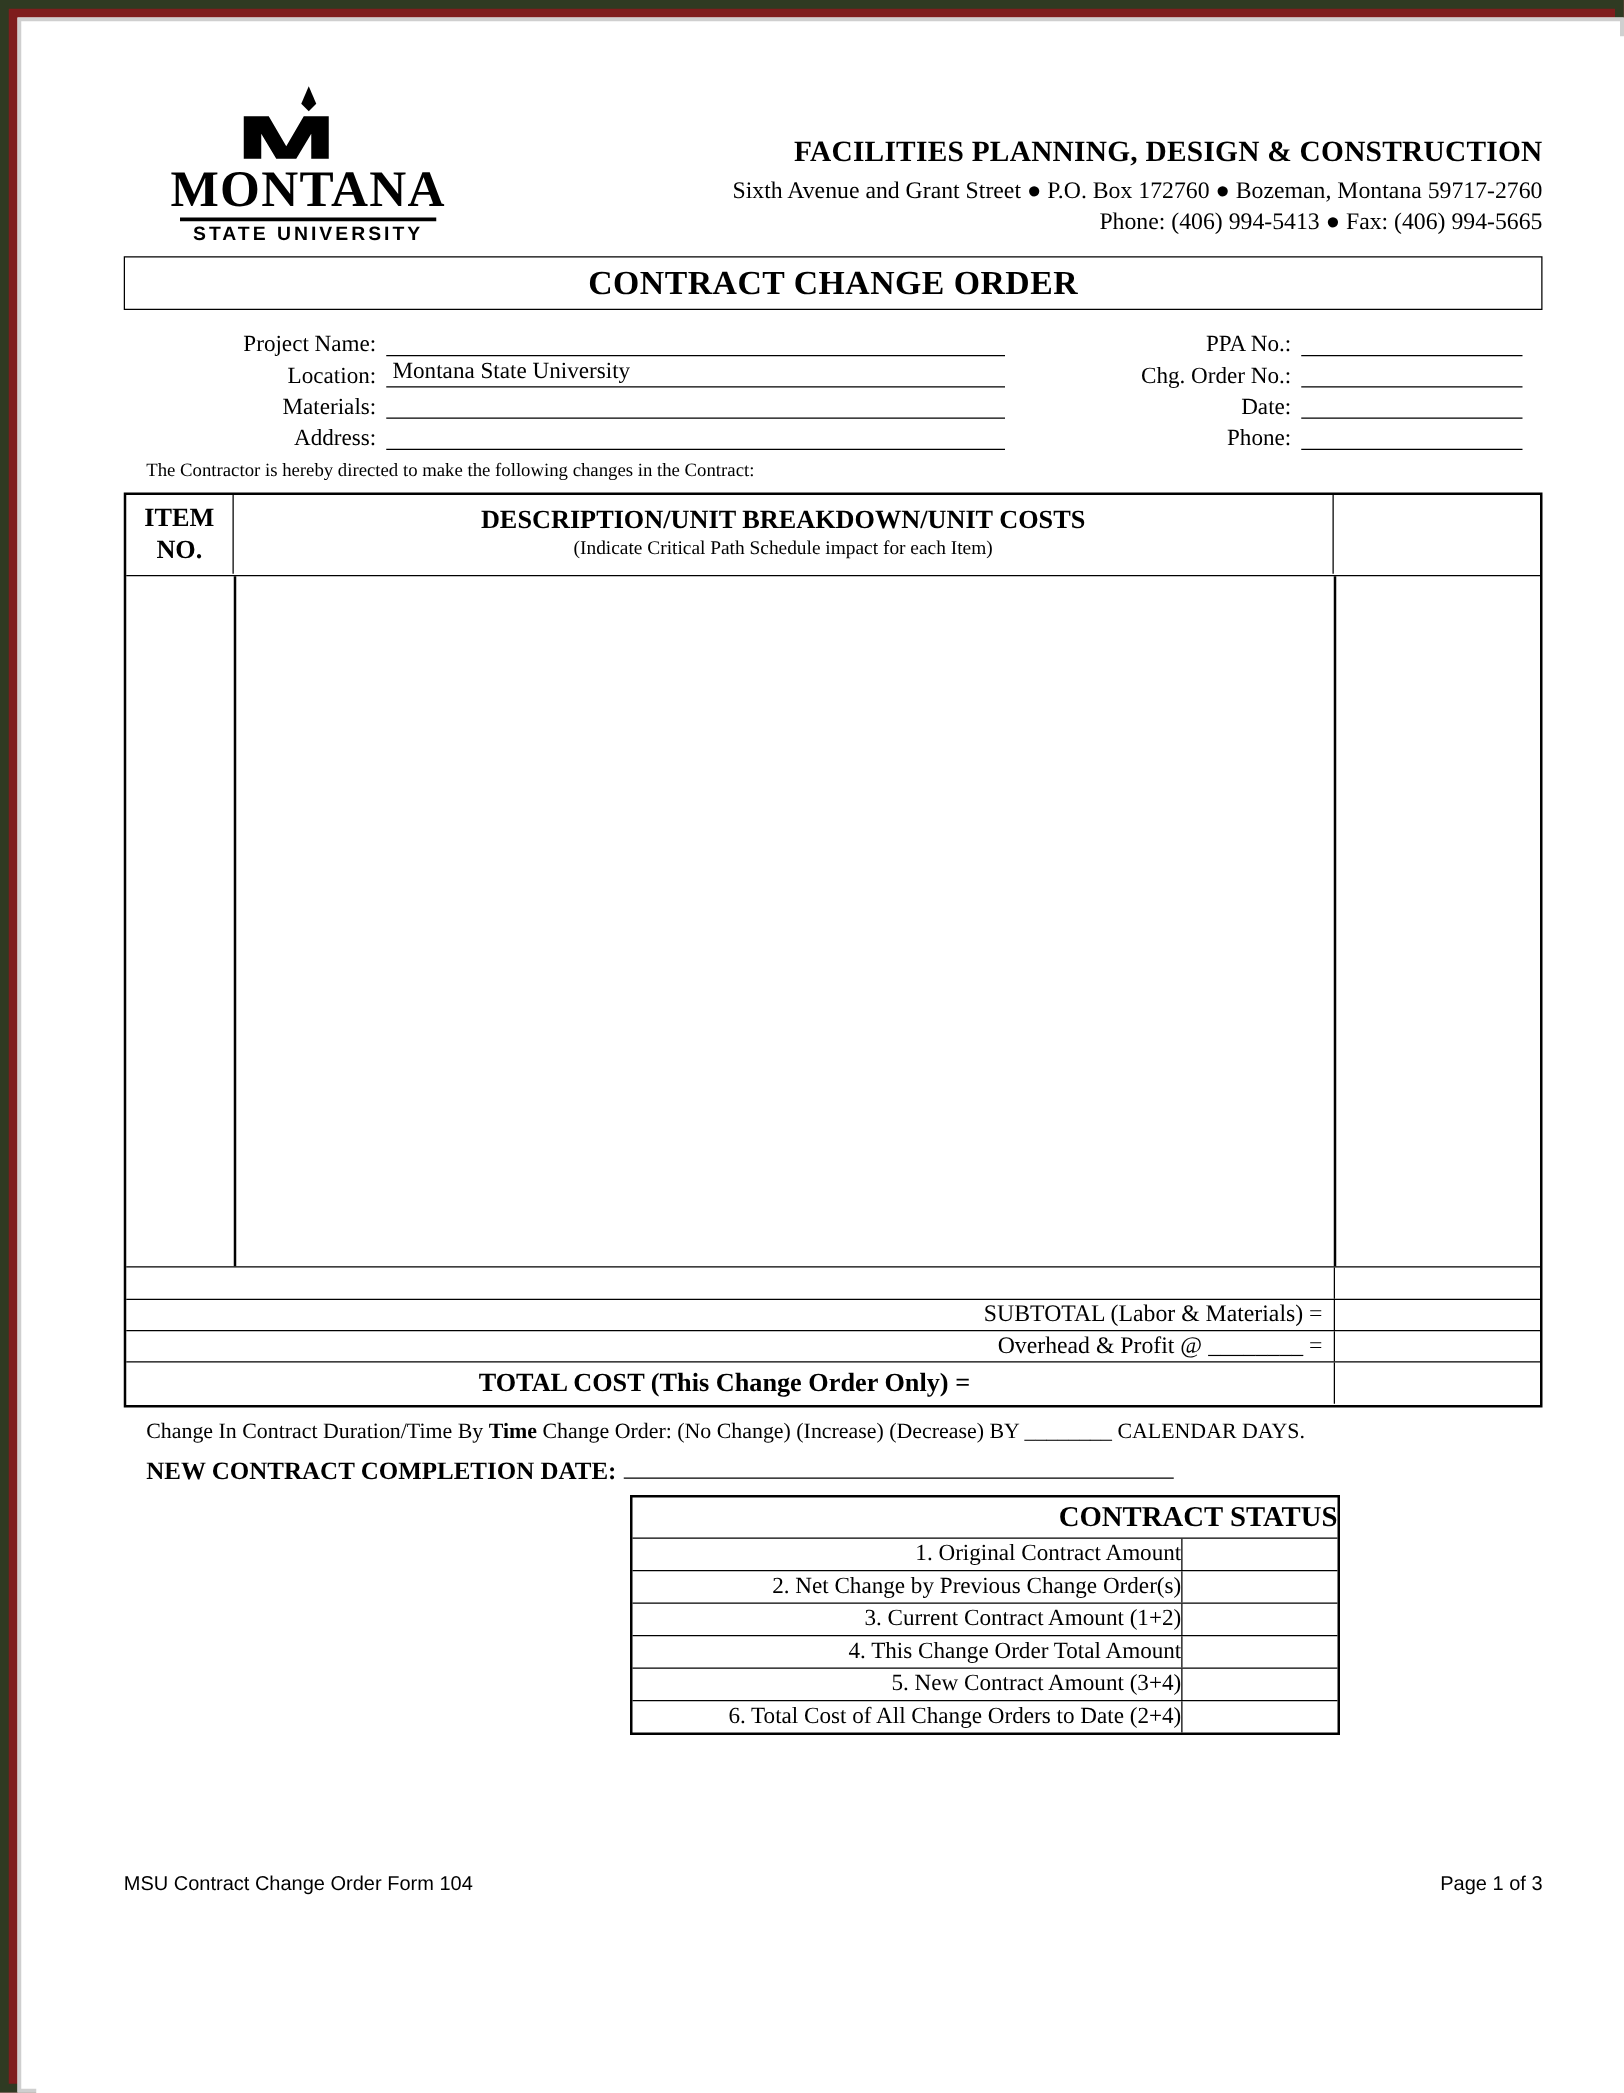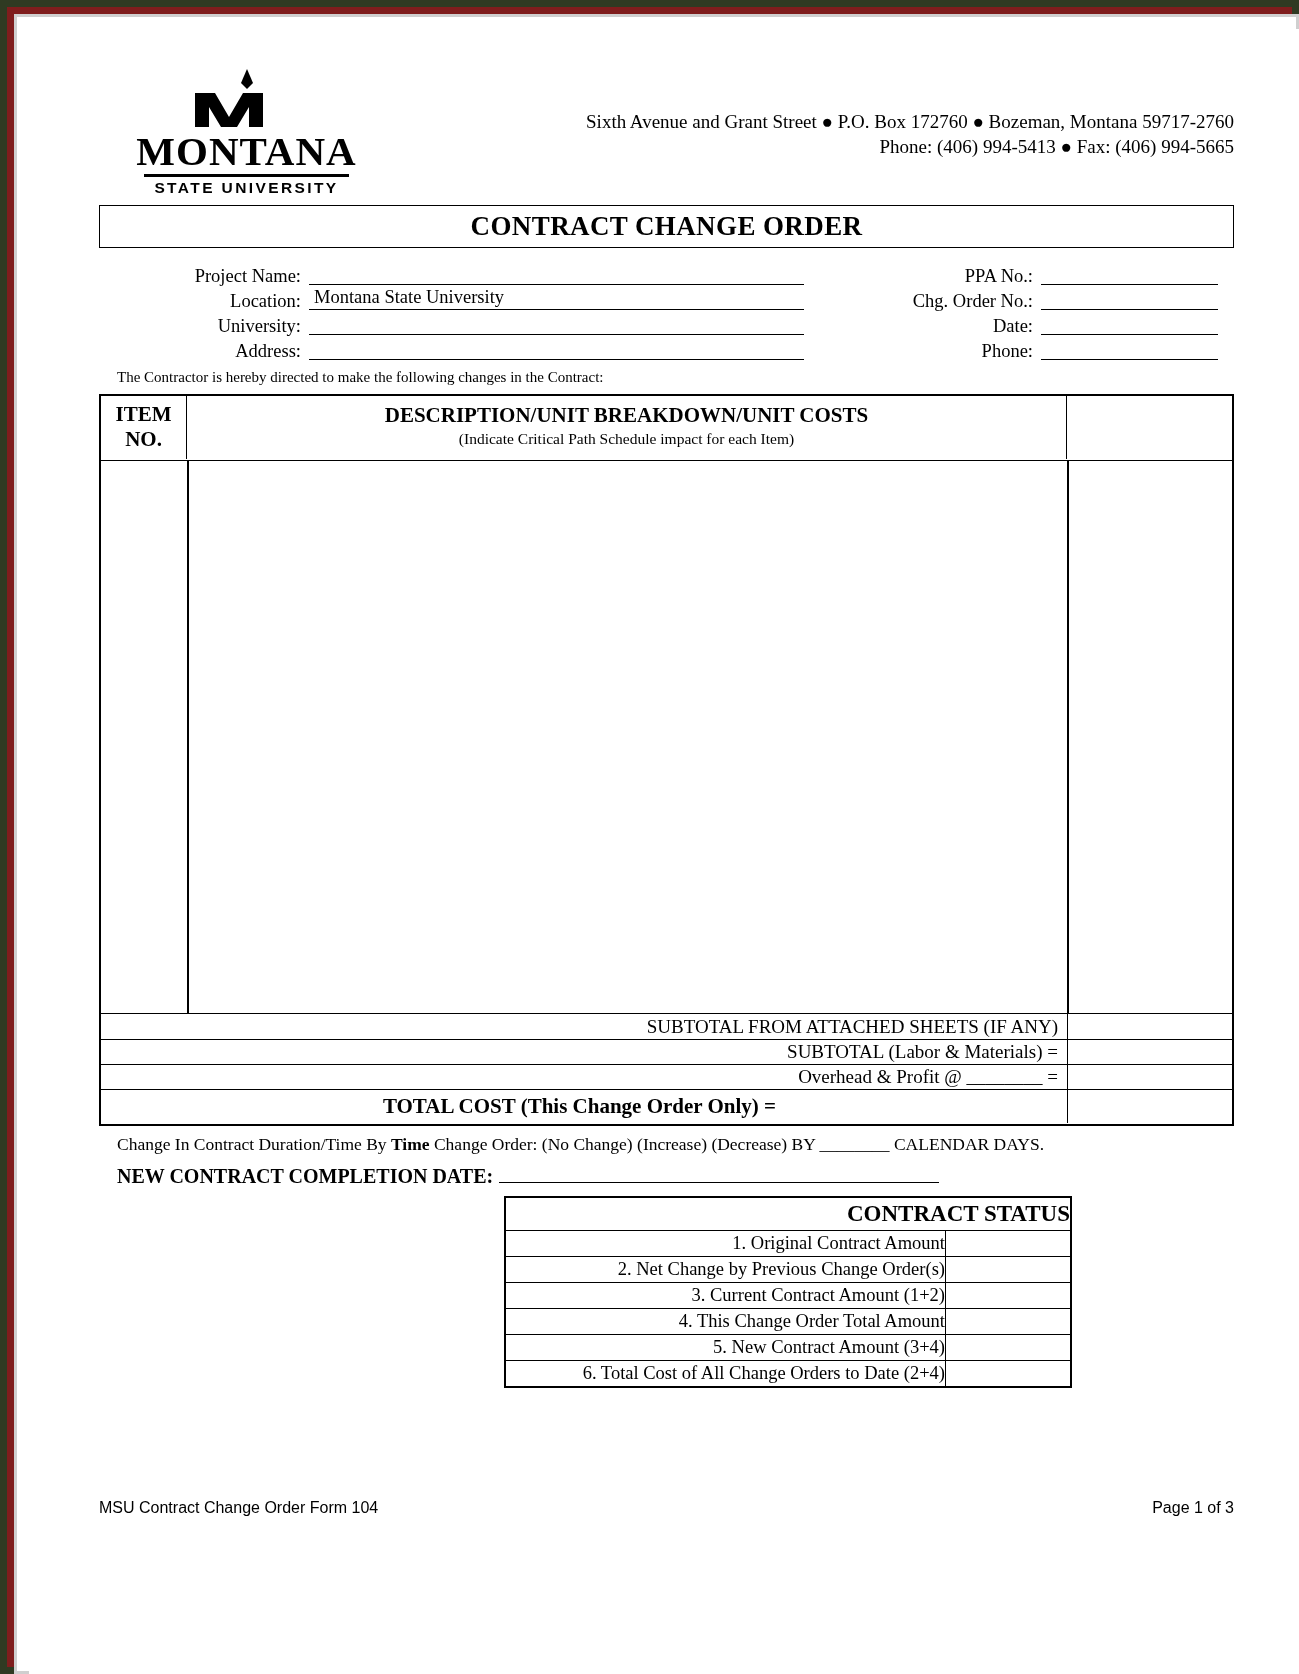--- a/index.html
+++ b/index.html
@@ -320,20 +320,21 @@
               <path d="M60 2 L66 16 L60 22 L54 16 Z" fill="#000"></path>
               <path d="M8 26 L28 26 L42 50 L56 26 L76 26 L76 60 L62 60 L62 40 L50 60 L34 60 L22 40 L22 60 L8 60 Z" fill="#000"></path>
               <path d="M80 26 L112 26 L112 38 L104 38 L104 60 L88 60 L88 38 L80 38 Z" fill="#000" opacity="0"></path>
             </svg>
           </div>
           <div class="montana">MONTANA</div>
           <div class="rule"></div>
           <div class="stateuni">STATE UNIVERSITY</div>
         </div>
         <div class="hdr-text">
+          <div class="l1">FACILITIES PLANNING, DESIGN &amp; CONSTRUCTION</div>
           <div class="l2">Sixth Avenue and Grant Street  ●  P.O. Box 172760  ● Bozeman, Montana  59717-2760</div>
           <div class="l3">Phone: (406) 994-5413  ●  Fax: (406) 994-5665</div>
         </div>
       </div>
 
       <div class="title-bar">
         <span>CONTRACT CHANGE ORDER</span>
       </div>
 
       <div class="info">
@@ -341,21 +342,21 @@
         <div class="lbl" style="left:0px; top:2px; width:218px;">Project Name:</div>
         <div class="line" style="left:226px; top:0px; width:495px;">
             <span></span>
           </div>
 
         <div class="lbl" style="left:0px; top:27px; width:218px;">Location:</div>
         <div class="line" style="left:226px; top:25px; width:495px;">
             <span>Montana State University</span>
           </div>
 
-        <div class="lbl" style="left:0px; top:52px; width:218px;">University:</div>
+        <div class="lbl" style="left:0px; top:52px; width:218px;">Materials:</div>
         <div class="line" style="left:226px; top:50px; width:495px;">
             <span></span>
           </div>
 
         <div class="lbl" style="left:0px; top:77px; width:218px;">Address:</div>
         <div class="line" style="left:226px; top:75px; width:495px;">
             <span></span>
           </div>
 
         <div class="lbl" style="left:700px; top:2px; width:250px;">PPA No.:</div>
@@ -393,21 +394,20 @@
           </div>
         </div>
 
         <div class="body-area">
           <div class="vline-left"></div>
           <div class="vline-right"></div>
         </div>
 
         <div class="sub-rows">
           <div class="sub-row" style="top:0px; height:26px;">
-            <div class="lbl" style="line-height:25px;">SUBTOTAL FROM ATTACHED SHEETS (IF ANY)</div>
             <div class="val"></div>
           </div>
           <div class="sub-row" style="top:26px; height:25px;">
             <div class="lbl" style="line-height:24px;">SUBTOTAL (Labor &amp; Materials) =</div>
             <div class="val"></div>
           </div>
           <div class="sub-row" style="top:51px; height:25px;">
             <div class="lbl" style="line-height:24px;">Overhead &amp; Profit @  ________  =</div>
             <div class="val"></div>
           </div>

